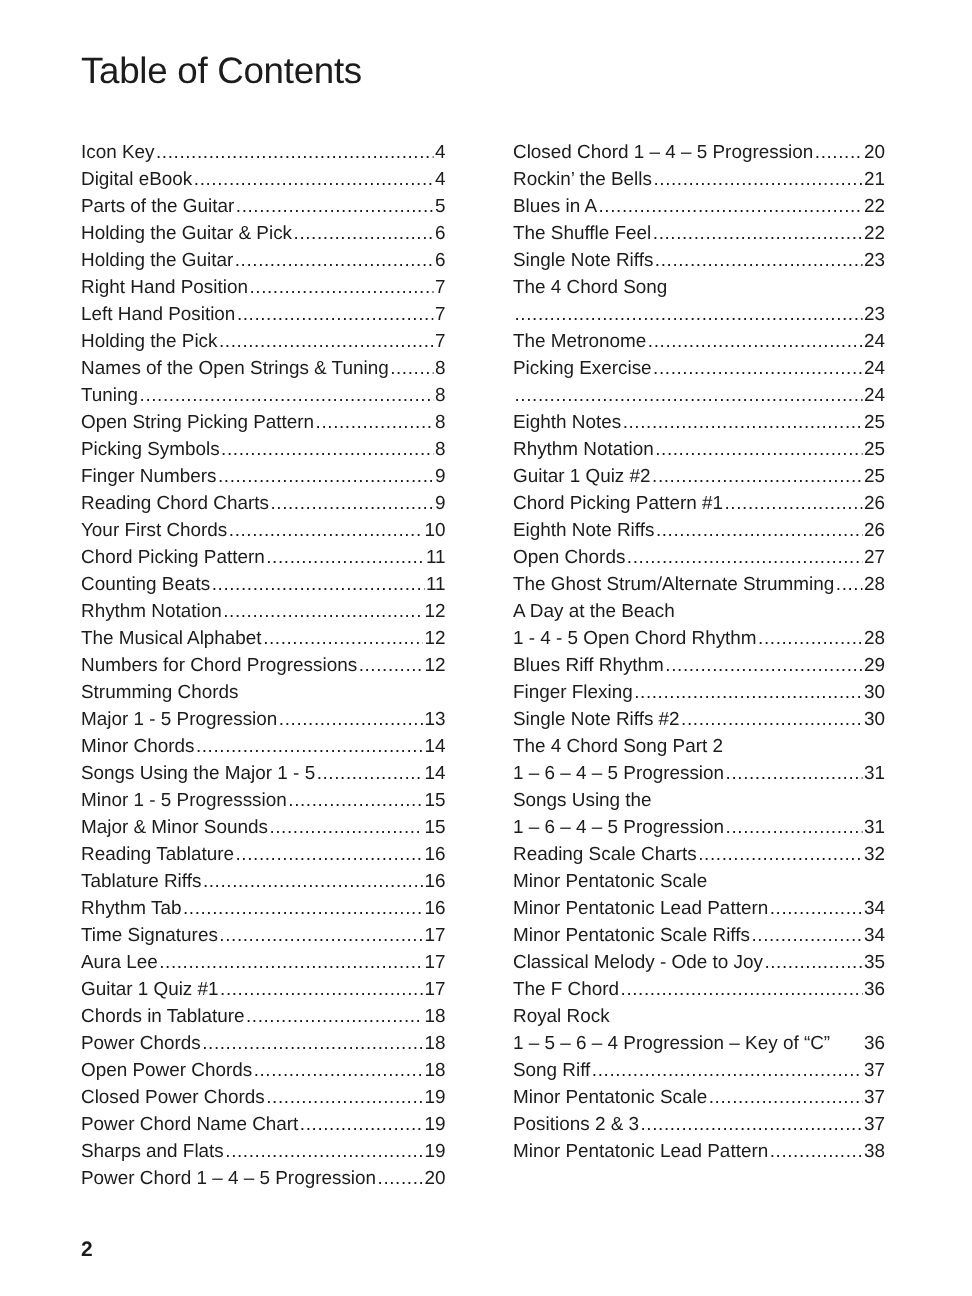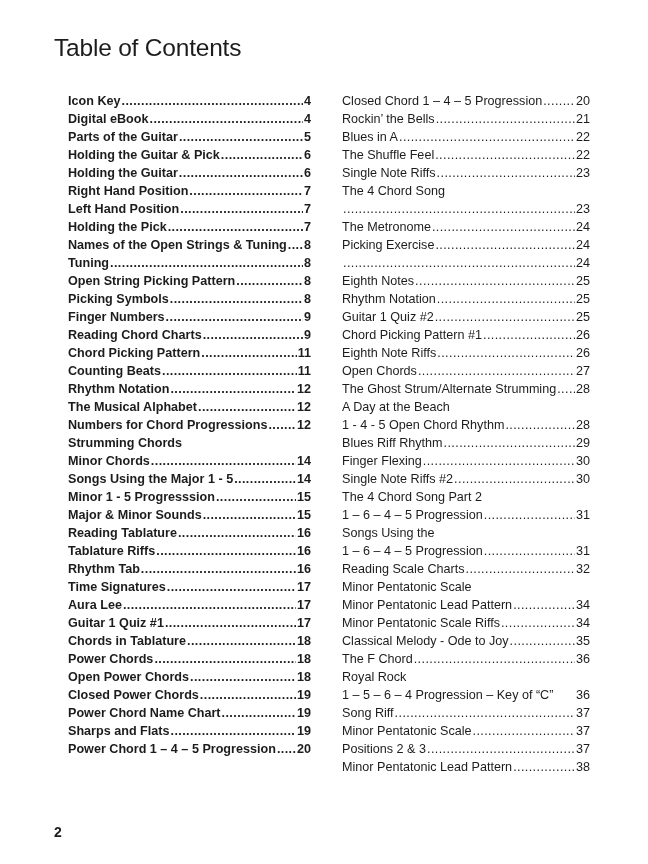--- a/index.html
+++ b/index.html
@@ -1,20 +1,20 @@
 <!DOCTYPE html>
 <html><head>
 <meta charset="utf-8">
 <style>
   html, body { margin: 0; padding: 0; background: #ffffff; }
   body { width: 648px; height: 864px; position: relative; overflow: hidden;
          font-family: "Liberation Sans", sans-serif; color: #1c1c1c; }
   .title { position: absolute; left: 54px; top: 34px; font-size: 24.5px; font-weight: normal; margin: 0; letter-spacing: -0.2px; }
   .col { position: absolute; top: 92px; }
-  .col.left { left: 68px; width: 243px; font-weight: bold; }
+  .col.left { left: 54px; width: 243px; }
   .col.right { left: 342px; width: 248px; }
   .entry { display: flex; align-items: baseline; height: 18px; line-height: 18px; font-size: 12.6px; white-space: nowrap; }
   .entry .label { flex: 0 0 auto; }
   .entry .dots { flex: 1 1 auto; overflow: hidden; margin: 0 1px; }
   .entry .dots::before { content: "......................................................................................................................................................"; letter-spacing: 0.4px; }
   .entry .page { flex: 0 0 auto; text-align: right; }
   .entry.nodots .dots::before { content: ""; }
   .page-number { position: absolute; left: 54px; top: 824px; font-size: 14px; font-weight: bold; }
 </style>
 </head>
@@ -87,20 +87,25 @@
       <span class="label">Finger Numbers</span>
       <span class="dots"></span>
       <span class="page">9</span>
     </div>
     <div class="entry">
       <span class="label">Reading Chord Charts</span>
       <span class="dots"></span>
       <span class="page">9</span>
     </div>
     <div class="entry">
+      <span class="label">Your First Chords </span>
+      <span class="dots"></span>
+      <span class="page">10</span>
+    </div>
+    <div class="entry">
       <span class="label">Chord Picking Pattern</span>
       <span class="dots"></span>
       <span class="page">11</span>
     </div>
     <div class="entry">
       <span class="label">Counting Beats</span>
       <span class="dots"></span>
       <span class="page">11</span>
     </div>
     <div class="entry">
@@ -113,20 +118,25 @@
       <span class="dots"></span>
       <span class="page">12</span>
     </div>
     <div class="entry">
       <span class="label">Numbers for Chord Progressions</span>
       <span class="dots"></span>
       <span class="page">12</span>
     </div>
     <div class="entry heading">
       <span class="label">Strumming Chords</span>
+    </div>
+    <div class="entry">
+      <span class="label">Major 1 - 5 Progression </span>
+      <span class="dots"></span>
+      <span class="page">13</span>
     </div>
     <div class="entry">
       <span class="label">Minor Chords</span>
       <span class="dots"></span>
       <span class="page">14</span>
     </div>
     <div class="entry">
       <span class="label">Songs Using the Major 1 - 5</span>
       <span class="dots"></span>
       <span class="page">14</span>

